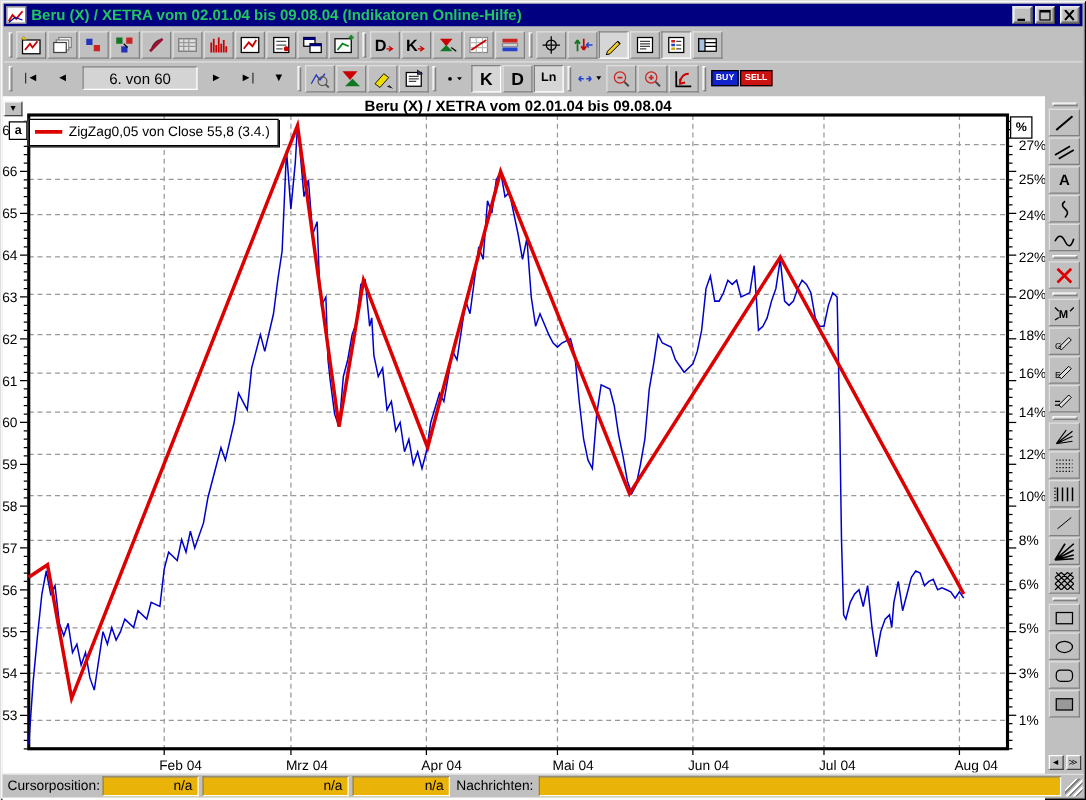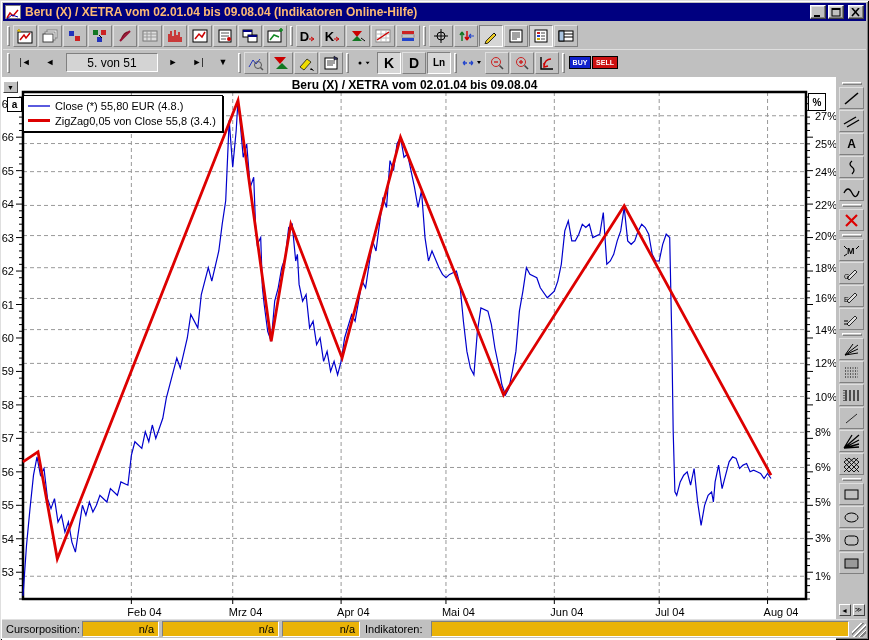--- a/index.html
+++ b/index.html
@@ -2,21 +2,21 @@
 <html><head>
 <meta charset="utf-8">
 <style>
   html,body{margin:0;padding:0;background:#555;}
   *{box-sizing:border-box;font-family:"Liberation Sans",sans-serif;}
   .window{position:relative;width:869px;height:640px;background:#c0c0c0;
     box-shadow:inset 1px 1px 0 #dfdfdf, inset -1px -1px 0 #000,
                inset 2px 2px 0 #fff, inset -2px -2px 0 #808080;overflow:hidden;}
   .titlebar{position:absolute;left:3px;top:3px;width:863px;height:18px;background:#000080;
     display:flex;align-items:center;padding:0 2px;}
-  .titlebar .ttl{color:#fdba74;font-weight:bold;font-size:12px;margin-left:4px;flex:1;white-space:nowrap;overflow:hidden;}
+  .titlebar .ttl{color:#22c55e;font-weight:bold;font-size:12px;margin-left:4px;flex:1;white-space:nowrap;overflow:hidden;}
   .winbtn{width:16px;height:14px;background:#c0c0c0;margin-left:2px;display:flex;align-items:center;justify-content:center;
     font-size:9px;font-weight:bold;color:#000;border:1px solid;border-color:#fff #404040 #404040 #fff;box-shadow:inset -1px -1px 0 #808080,inset 1px 1px 0 #dfdfdf;line-height:1;}
   .appicon{width:16px;height:14px;background:#fff;border:1px solid #808080;position:relative;}
   .toolrow{position:absolute;left:3px;width:863px;height:26px;display:flex;align-items:center;padding-left:2px;}
   #row1{top:23px;} #row2{top:49px;border-top:1px solid #dfdfdf;}
   .grip{width:3px;height:20px;margin:0 3px 0 2px;border:1px solid;border-color:#fff #808080 #808080 #fff;}
   .tb{width:24px;height:22px;background:#c0c0c0;margin-right:1px;display:flex;align-items:center;justify-content:center;
     border:1px solid;border-color:#dfdfdf #808080 #808080 #dfdfdf;position:relative;}
   .tb.flat{border-color:transparent;}
   .tb.pressed{border-color:#808080 #fff #fff #808080;background:#d6d6d6;}
@@ -238,21 +238,21 @@
   </div>
 
   <div class="toolrow" id="row2">
     <div class="grip"></div>
     <div class="tb flat">
         <span class="navarrow">|◄</span>
       </div>
     <div class="tb flat">
         <span class="navarrow">◄</span>
       </div>
-    <div class="navfield">5. von 51</div>
+    <div class="navfield">6. von 60</div>
     <div class="tb flat">
         <span class="navarrow">►</span>
       </div>
     <div class="tb flat">
         <span class="navarrow">►|</span>
       </div>
     <div class="tb flat">
         <span class="navarrow">▼</span>
       </div>
     <div class="grip"></div>
@@ -558,26 +558,20 @@
         <line x1="765.5491071428571" y1="522" x2="765.5491071428571" y2="527" stroke="#000"></line>
         <text x="761.5491071428571" y="539" font-size="11" fill="#000">Aug 04</text>
         <rect x="21" y="15" width="783" height="507" fill="none" stroke="#000" stroke-width="2.5"></rect>
         <polyline points="21.0,518.7 24.5,468.5 28.0,431.6 31.5,398.2 35.0,379.8 38.5,398.2 42.0,391.5 45.5,421.6 49.0,431.6 52.5,421.6 56.0,445.0 59.5,438.3 62.9,455.1 66.4,445.0 69.9,465.1 73.4,475.1 76.9,451.7 80.4,428.3 83.9,438.3 87.4,425.0 90.9,435.0 94.4,428.3 97.9,418.3 104.9,425.0 108.4,411.6 115.4,418.3 118.9,404.9 125.9,408.2 129.4,378.1 132.9,364.7 139.8,371.4 143.3,354.7 146.8,364.7 150.3,348.0 153.8,361.4 160.8,341.3 164.3,321.2 171.3,294.4 174.8,281.0 178.3,291.1 185.3,261.0 188.8,237.5 195.8,250.9 199.3,217.5 206.3,190.7 209.8,204.1 216.8,174.0 220.2,147.2 223.7,123.8 227.2,43.4 230.7,90.3 234.2,53.5 236.0,23.4 237.7,40.1 241.2,80.3 244.7,66.9 248.2,110.4 251.7,100.3 253.5,147.2 255.2,167.3 258.7,160.6 260.4,210.8 262.2,227.5 265.7,254.3 269.2,264.3 272.7,224.2 276.2,210.8 279.7,190.7 283.2,180.7 286.7,150.5 290.2,147.2 293.7,184.0 295.4,177.3 297.1,207.4 300.6,224.2 304.1,217.5 307.6,250.9 311.1,244.2 314.6,267.7 318.1,261.0 321.6,284.4 325.1,274.4 328.6,294.4 332.1,284.4 335.6,297.8 339.1,284.4 342.6,261.0 349.6,237.5 353.1,244.2 360.1,204.1 363.6,210.8 370.6,163.9 374.0,174.0 381.0,120.4 384.5,130.5 388.0,83.6 391.5,93.6 395.0,66.9 398.5,60.2 402.0,80.3 405.5,76.9 412.5,110.4 416.0,130.5 419.5,113.7 423.0,160.6 426.5,184.0 430.0,174.0 437.0,190.7 440.5,197.4 444.0,200.7 447.5,197.4 454.4,194.0 457.9,207.4 461.4,244.2 464.9,274.4 468.4,291.1 471.9,297.8 475.4,254.3 478.9,230.9 485.9,234.2 489.4,247.6 492.9,271.0 496.4,287.7 499.9,307.8 503.4,317.9 506.9,311.2 510.4,294.4 513.9,274.4 517.4,234.2 520.9,214.1 524.4,190.7 527.9,197.4 534.8,200.7 538.3,210.8 545.3,220.8 552.3,214.1 555.8,204.1 559.3,187.3 562.8,153.9 566.3,143.8 569.8,163.9 573.3,163.9 576.8,157.2 580.3,147.2 583.8,150.5 587.3,147.2 590.8,160.6 594.3,158.9 597.8,157.2 601.3,135.5 604.8,187.3 608.3,184.0 611.7,177.3 615.2,163.9 618.7,153.9 622.2,130.5 625.7,163.9 629.2,167.3 632.7,163.9 636.2,153.9 639.7,147.2 643.2,150.5 646.7,157.2 650.2,177.3 653.7,184.0 657.2,184.0 660.7,167.3 664.2,157.2 667.7,160.6 669.8,261.0 671.2,354.7 672.9,414.9 674.7,418.3 678.2,404.9 681.7,398.2 685.2,394.8 688.6,408.2 692.1,391.5 695.6,425.0 699.1,448.4 702.6,428.3 706.1,418.3 709.6,414.9 711.4,425.0 713.1,404.9 716.6,388.1 720.1,411.6 723.6,398.2 727.1,384.8 730.6,379.8 734.1,381.4 737.6,391.5 741.1,388.1 744.6,386.5 748.1,394.8 751.6,393.2 755.1,394.8 758.6,396.5 762.1,401.5 765.5,396.5 769.0,401.5" fill="none" stroke="#0000cc" stroke-width="1.2" stroke-linejoin="miter"></polyline>
         <polyline points="21.0,384.8 36.0,374.8 55.3,481.8 236.0,23.4 269.2,264.3 288.8,147.2 340.1,281.0 398.5,60.2 501.6,317.9 622.2,128.8 769.0,398.2" fill="none" stroke="#dd0000" stroke-width="2.8" stroke-linejoin="miter"></polyline>
       </svg>
     <div class="axbox" style="left:5px;top:20px;width:15px;height:15px;">a</div>
     <div class="axbox" style="left:806px;top:16px;width:18px;height:18px;">%</div>
     <div class="legend">
       <div class="legrow">
-        <svg class="legswatch" width="22" height="4">
-            <line x1="0" y1="2" x2="22" y2="2" stroke="#0000cc" stroke-width="1.3"></line>
-          </svg>
-        <span class="legtxt">Close (*) 55,80 EUR (4.8.)</span>
-      </div>
-      <div class="legrow">
         <svg class="legswatch" width="22" height="5">
             <line x1="0" y1="2.5" x2="22" y2="2.5" stroke="#dd0000" stroke-width="3"></line>
           </svg>
         <span class="legtxt">ZigZag0,05 von Close 55,8 (3.4.)</span>
       </div>
     </div>
   </div>
 
   <div class="rtoolbar">
     <div class="rgrip"></div>
@@ -693,17 +687,17 @@
       <div class="sb">◄</div>
       <div class="sb">≫</div>
     </div>
   </div>
 
   <div class="statusbar">
     <span class="sblabel" style="left:4px;">Cursorposition:</span>
     <div class="sbfield" style="left:80px;width:77px;">n/a</div>
     <div class="sbfield" style="left:160px;width:117px;">n/a</div>
     <div class="sbfield" style="left:280px;width:78px;">n/a</div>
-    <span class="sblabel" style="left:363px;">Indikatoren:</span>
+    <span class="sblabel" style="left:363px;">Nachrichten:</span>
     <div class="sbfield" style="left:429px;width:418px;"></div>
     <div class="resizegrip"></div>
   </div>
 </div>
 
 </body></html>

